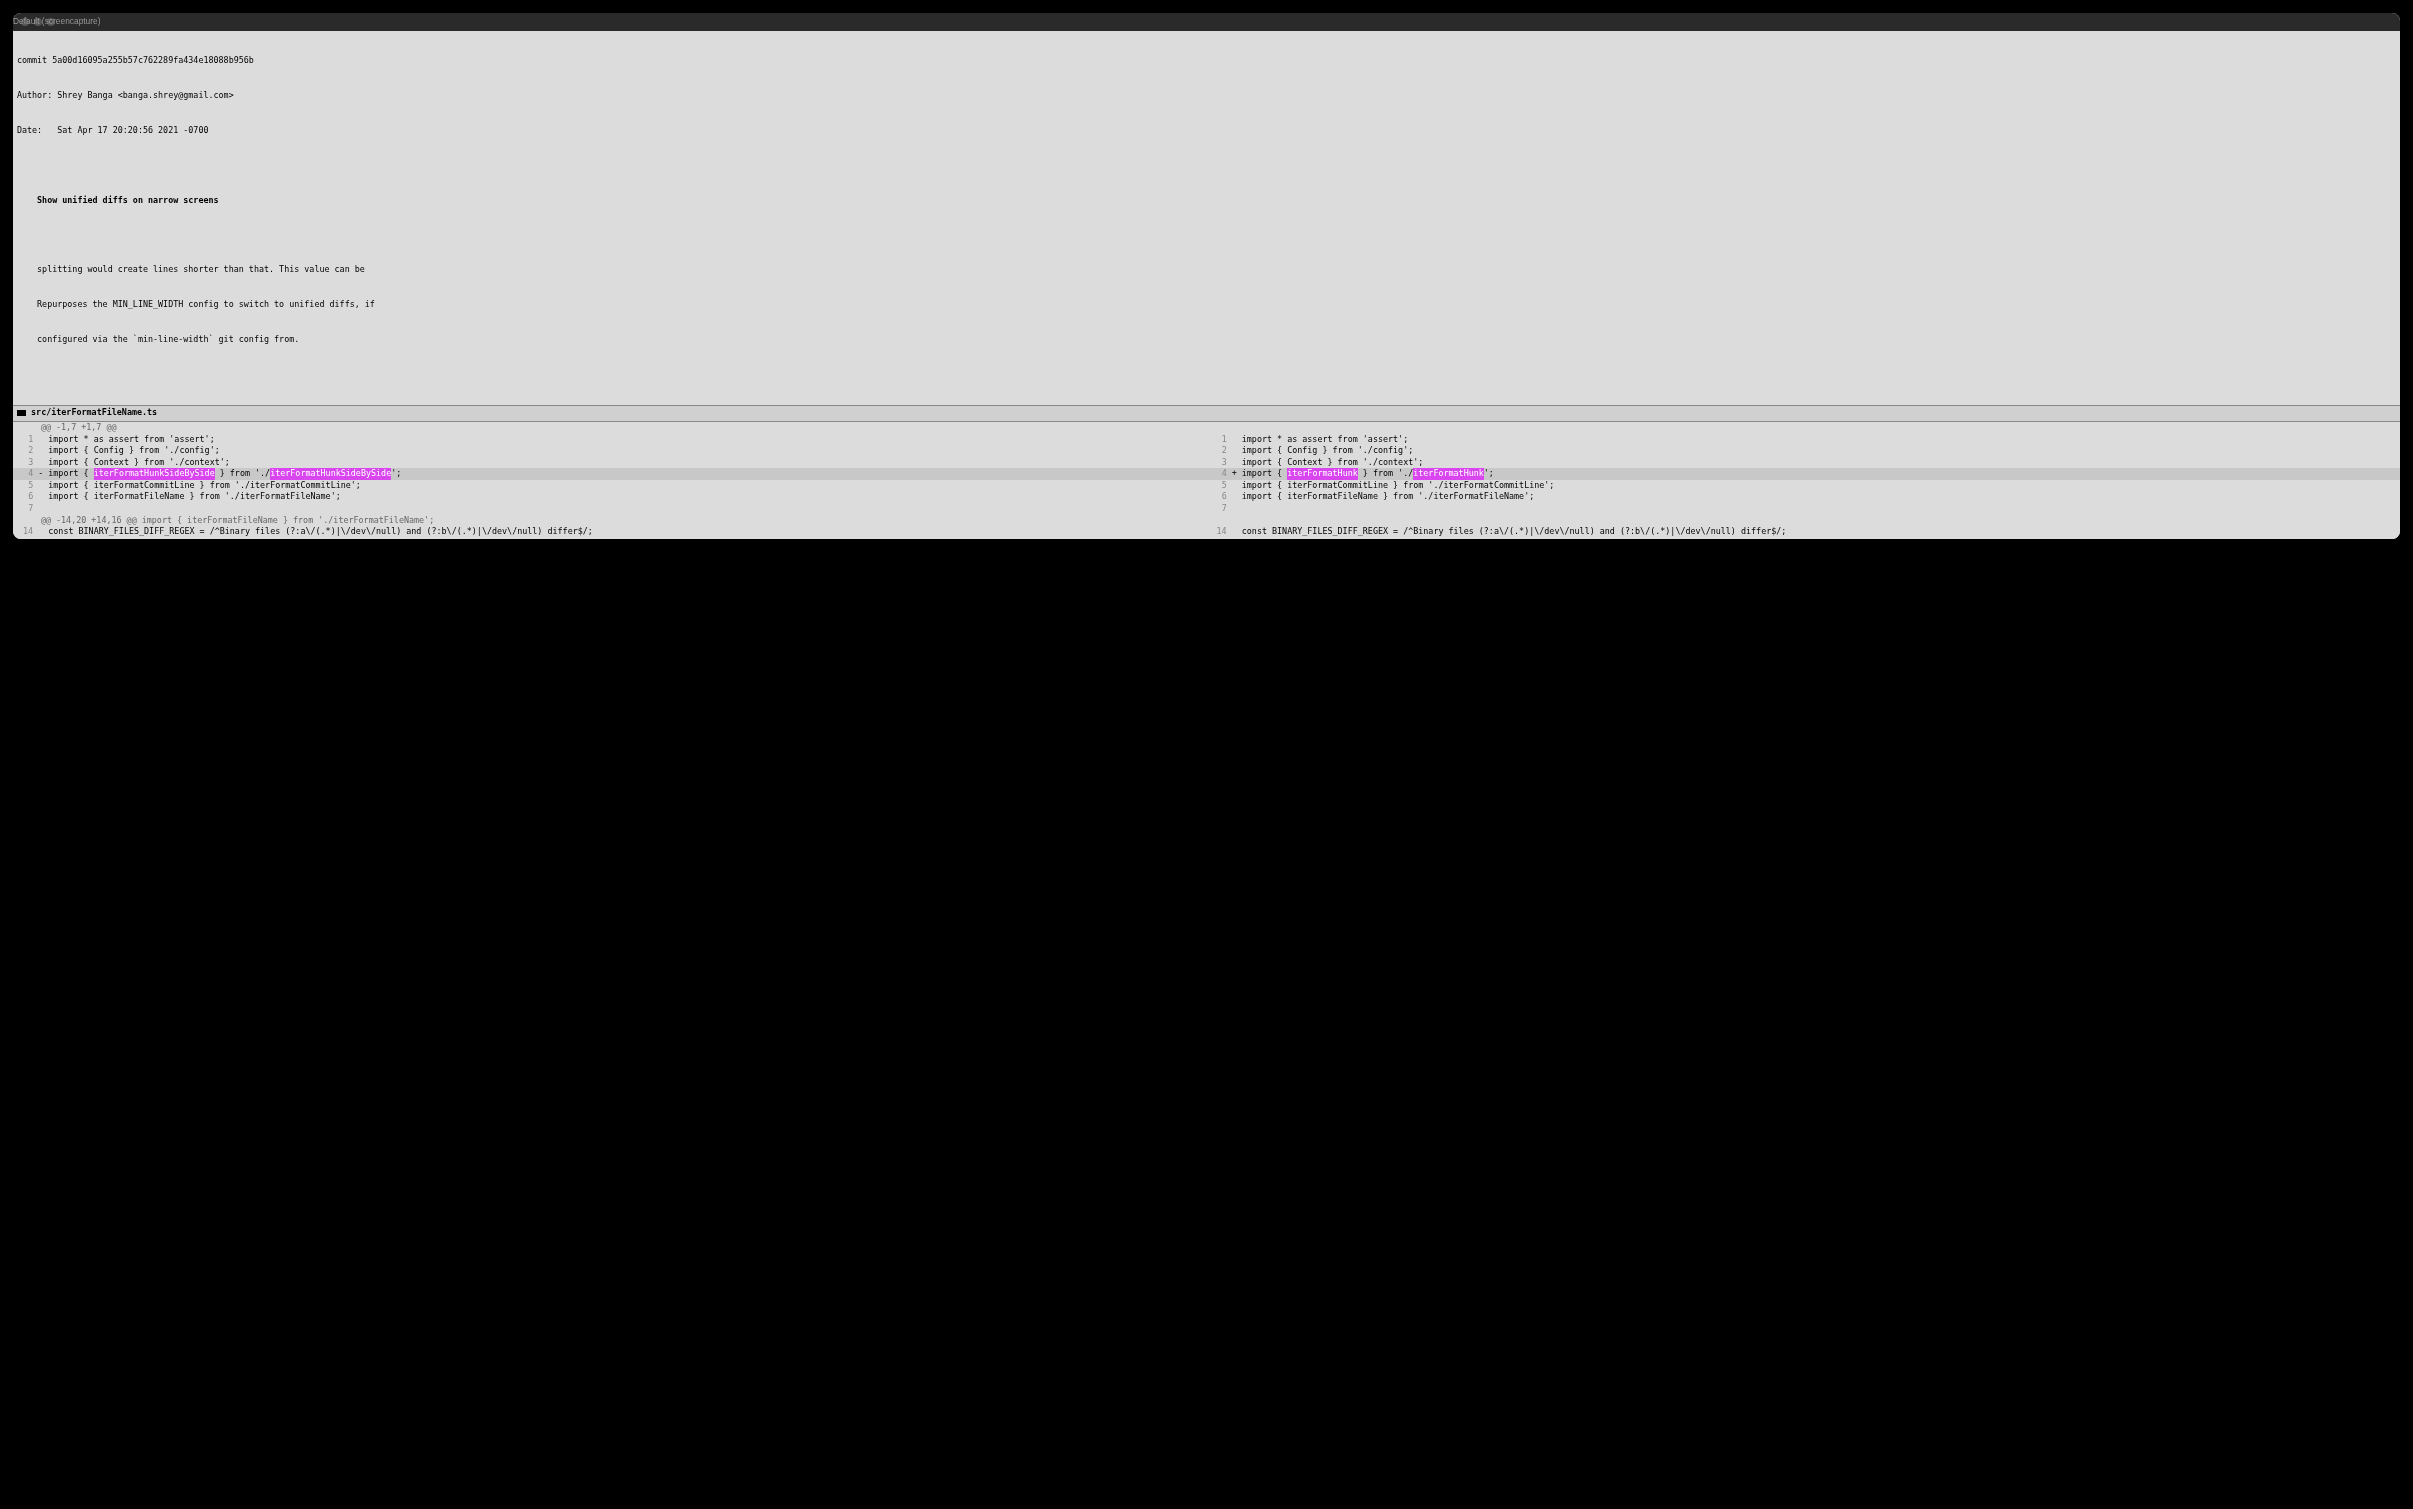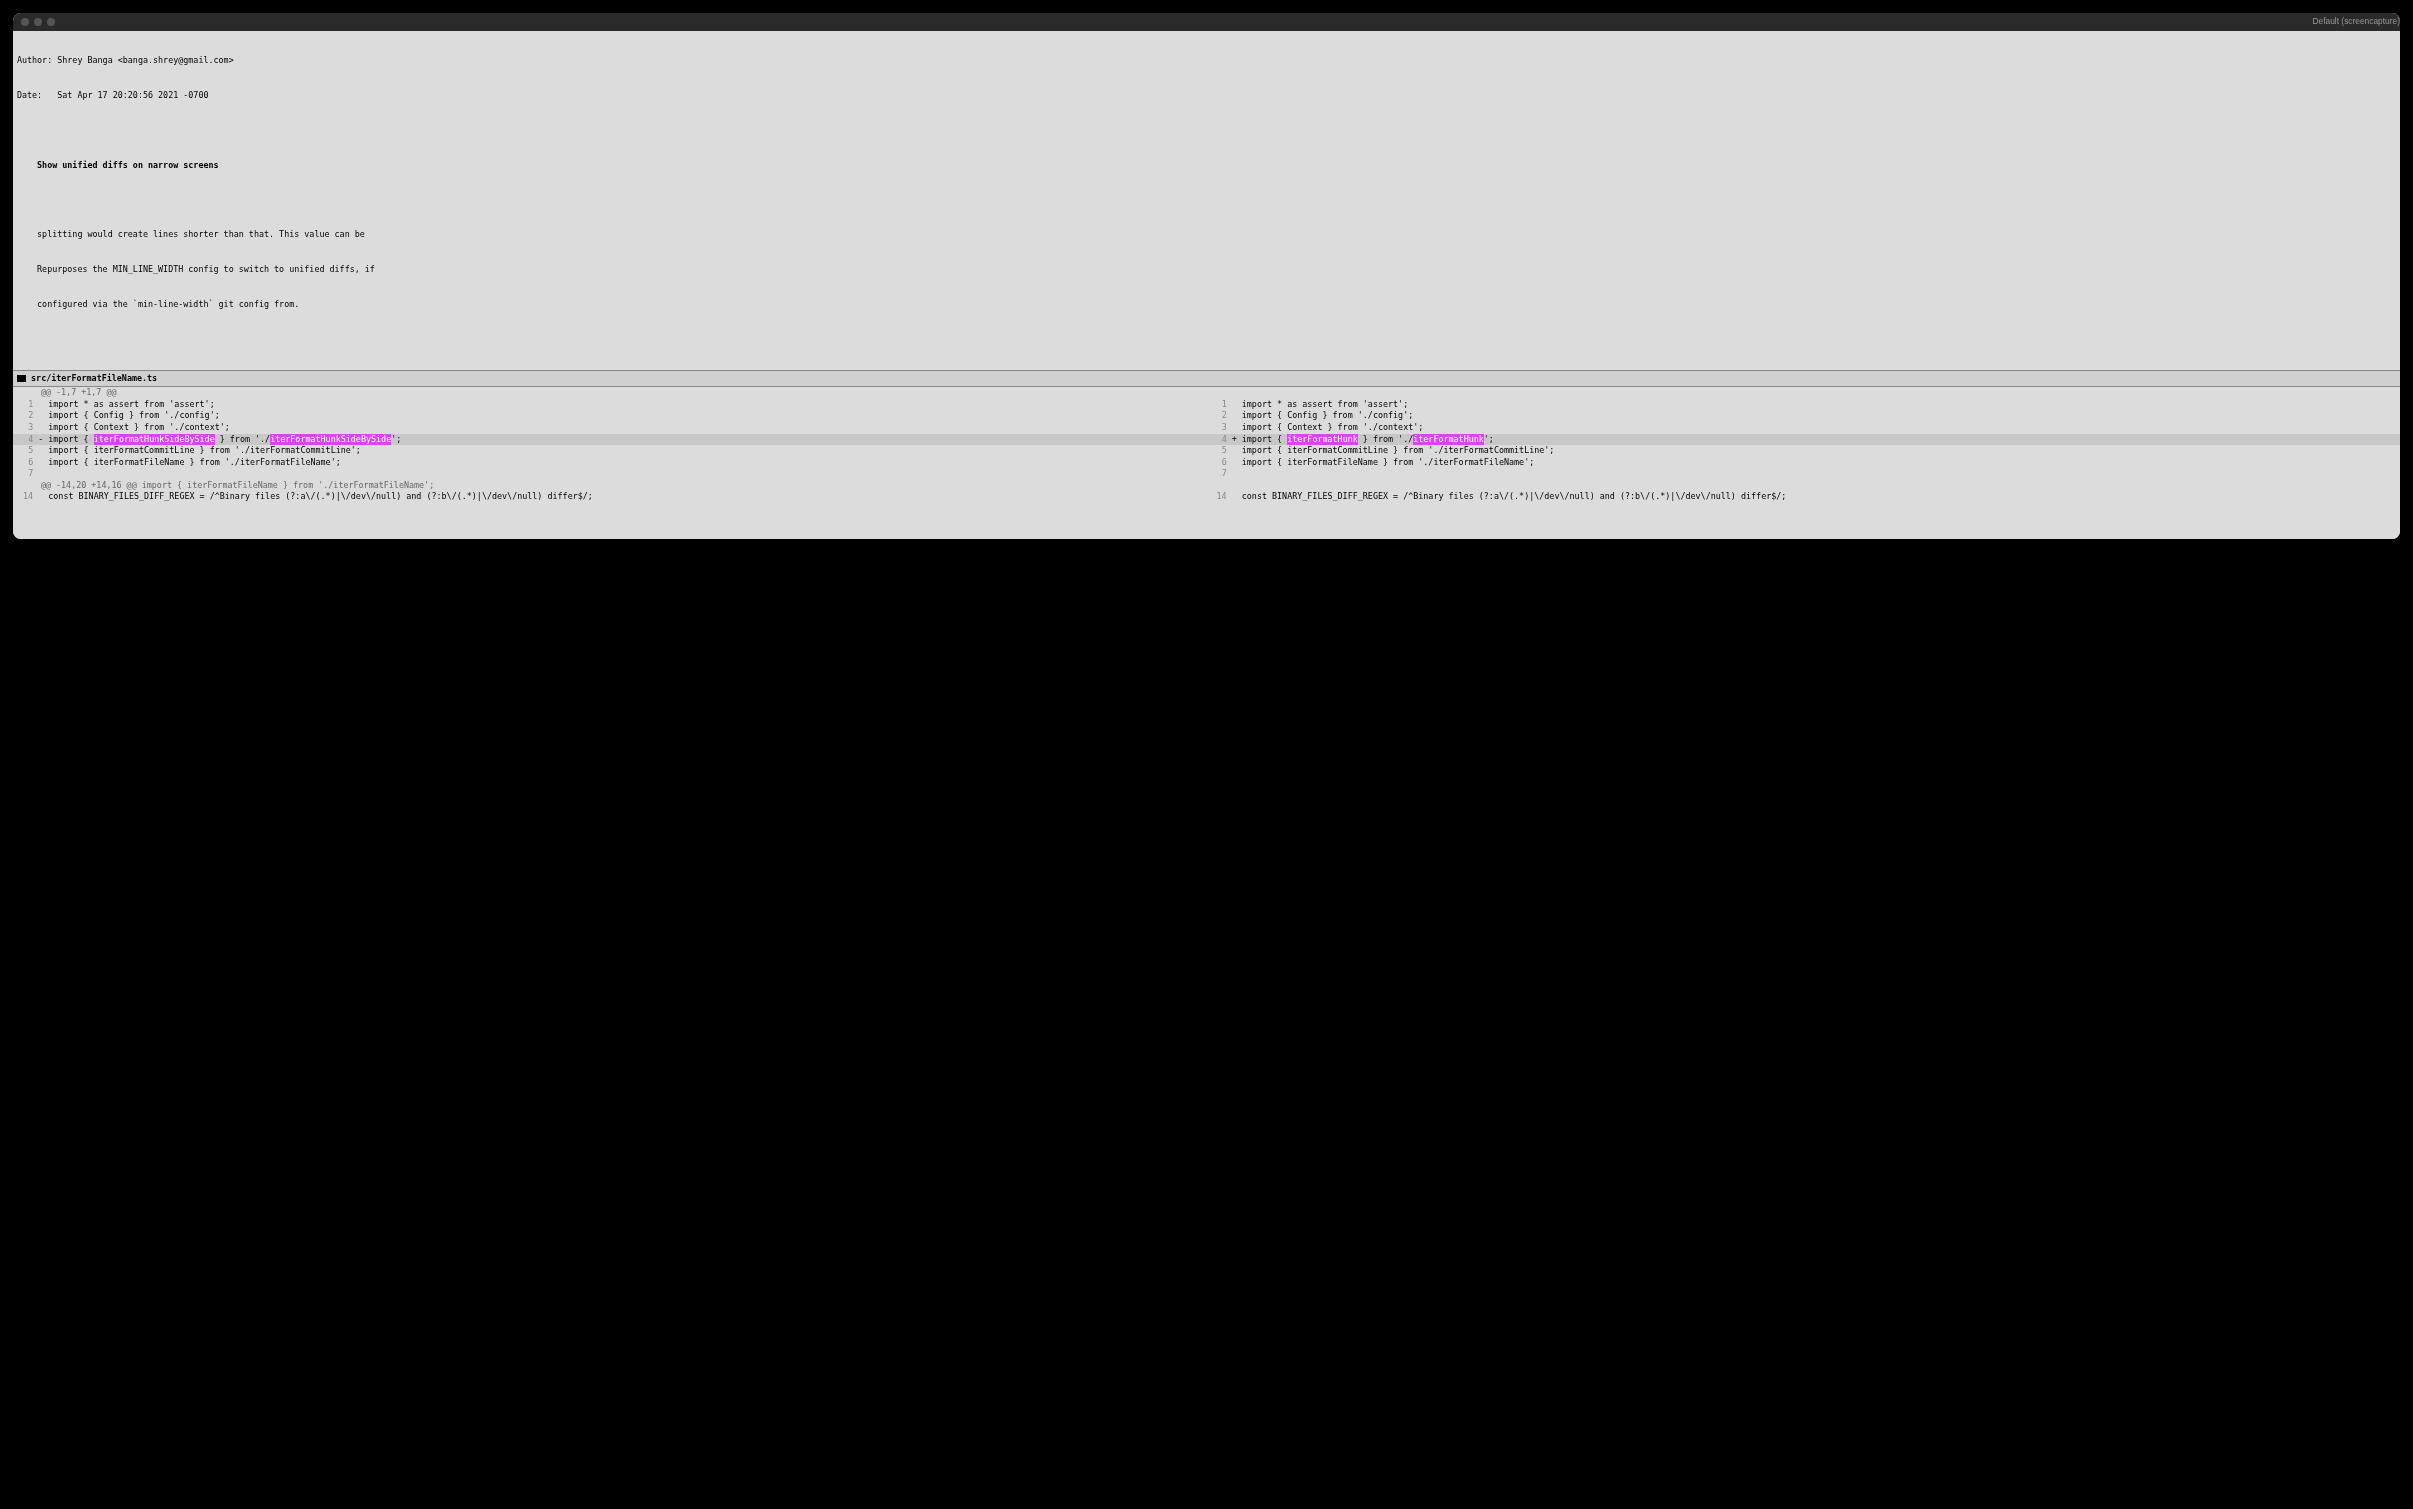--- a/index.html
+++ b/index.html
@@ -31,21 +31,21 @@
     flex-shrink: 0;
   }
   .traffic {
     display: flex;
     gap: 5.2px;
   }
   .tl { width: 7.8px; height: 7.8px; border-radius: 50%; background:#555; }
   .title {
     position: absolute;
     left: 0; right: 0;
-    text-align: right;
+    text-align: left;
     color: #999;
     font-family: -apple-system, sans-serif;
     font-size: 8.4px;
     font-weight: 500;
   }
   .content {
     flex: 1;
     overflow: hidden;
     background: #dcdcdc;
   }
@@ -116,20 +116,21 @@
       <div class="tl"></div>
       <div class="tl"></div>
       <div class="tl"></div>
     </div>
     <div class="title">Default (screencapture)</div>
   </div>
 
   <div class="content">
 
     <div class="commit-block">
+      <div class="commit-line">commit 5a00d16095a255b57c762289fa434e18088b956b</div>
       <div class="commit-line">Author: Shrey Banga &lt;banga.shrey@gmail.com&gt;</div>
       <div class="commit-line">Date:   Sat Apr 17 20:20:56 2021 -0700</div>
       <div class="spacer"></div>
       <div class="commit-line indent4 bold">Show unified diffs on narrow screens</div>
       <div class="spacer"></div>
       <div class="commit-line indent4">splitting would create lines shorter than that. This value can be</div>
       <div class="commit-line indent4">Repurposes the MIN_LINE_WIDTH config to switch to unified diffs, if</div>
       <div class="commit-line indent4">configured via the `min-line-width` git config from.</div>
       <div class="spacer"></div>
     </div>

